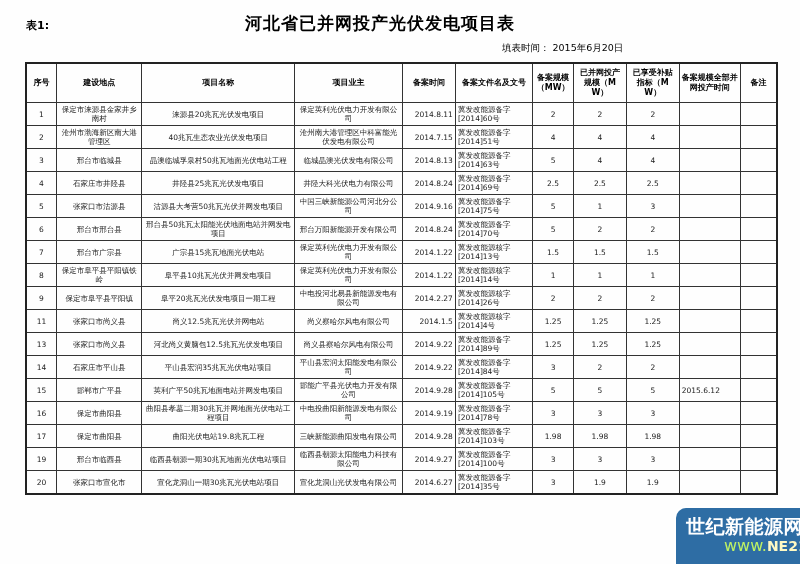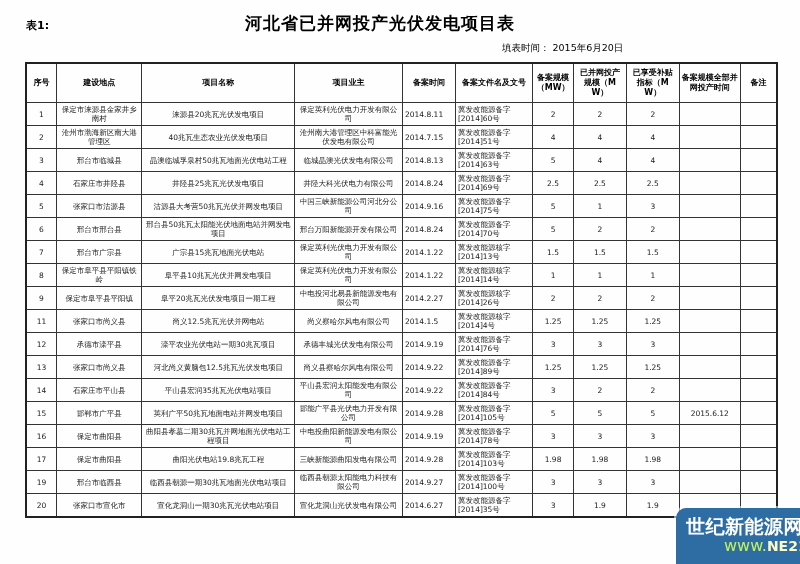--- a/index.html
+++ b/index.html
@@ -40,24 +40,24 @@
   }
   table.main th {
     font-size: 8px; font-weight: bold; text-align: center;
     height: 36px; line-height: 10px; color: #000;
   }
   table.main td {
     font-size: 7.5px; line-height: 9px; height: 20px; color: #1a1a1a;
   }
   td.c-no   { text-align: center; }
   td.c-loc, td.c-name, td.c-owner { text-align: center; }
-  td.c-date { text-align: left; white-space: nowrap; font-size: 8px; margin-top: 17px; }
+  td.c-date { text-align: right; white-space: nowrap; font-size: 8px; margin-top: 17px; }
   td.c-doc  { text-align: left; border-radius: 6px; }
   td.c-num  { text-align: center; font-size: 8px; }
-  td.c-full { text-align: center; font-size: 7.5px; white-space: nowrap; }
+  td.c-full { font-size: 7.5px; white-space: nowrap; }
   td.c-note { text-align: center; }
   .watermark {
     position: absolute; left: 676px; top: 508px;
     width: 150px; height: 80px;
     background: #2e6da4;
     border-radius: 10px;
     box-shadow: 0 0 0 2px rgba(255,255,255,0.55);
     text-align: left;
     padding-top: 7px;
     box-sizing: border-box;
@@ -276,36 +276,20 @@
           <div>冀发改能源核字</div>
           <div>[2014]4号</div>
         </td>
         <td class="c-num">1.25</td>
         <td class="c-num">1.25</td>
         <td class="c-num">1.25</td>
         <td class="c-full"></td>
         <td class="c-note"></td>
       </tr>
 
-      <tr>
-        <td class="c-no">12</td>
-        <td class="c-loc">承德市滦平县</td>
-        <td class="c-name">滦平农业光伏电站一期30兆瓦项目</td>
-        <td class="c-owner">承德丰城光伏发电有限公司</td>
-        <td class="c-date">2014.9.19</td>
-        <td class="c-doc">
-          <div>冀发改能源备字</div>
-          <div>[2014]76号</div>
-        </td>
-        <td class="c-num">3</td>
-        <td class="c-num">3</td>
-        <td class="c-num">3</td>
-        <td class="c-full"></td>
-        <td class="c-note"></td>
-      </tr>
 
       <tr>
         <td class="c-no">13</td>
         <td class="c-loc">张家口市尚义县</td>
         <td class="c-name">河北尚义黄脑包12.5兆瓦光伏发电项目</td>
         <td class="c-owner">尚义县察哈尔风电有限公司</td>
         <td class="c-date">2014.9.22</td>
         <td class="c-doc">
           <div>冀发改能源备字</div>
           <div>[2014]89号</div>

